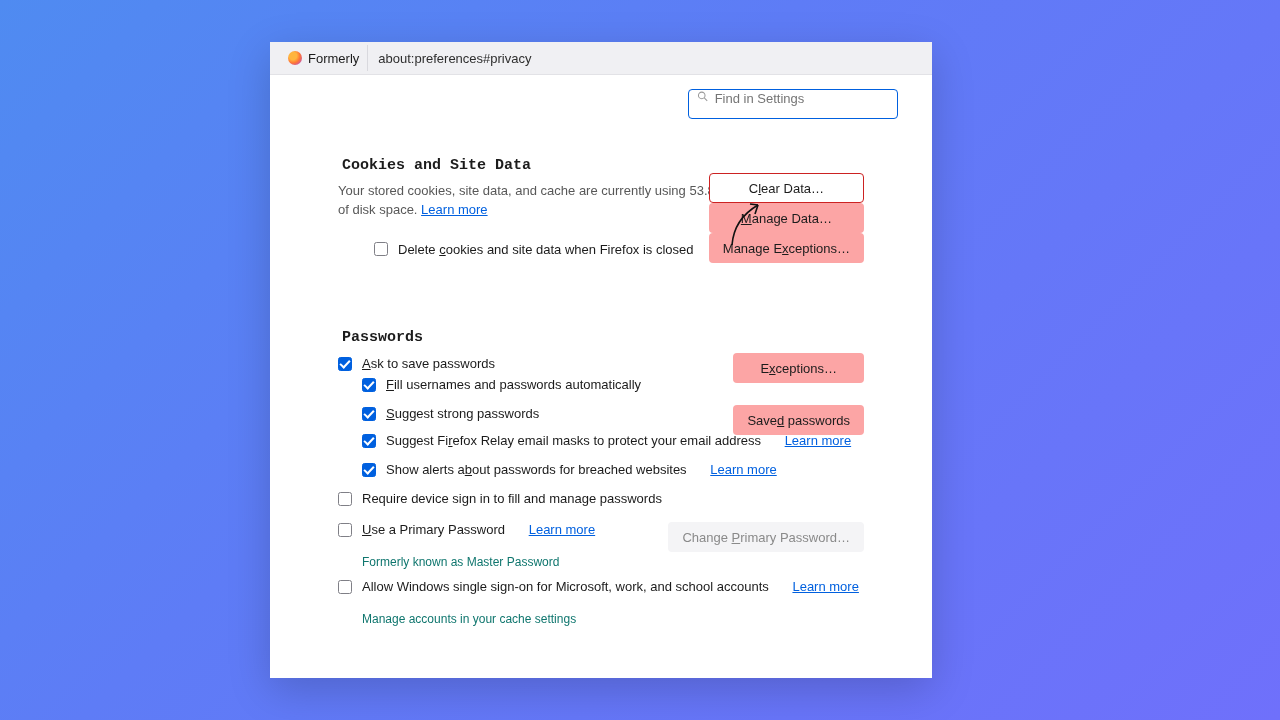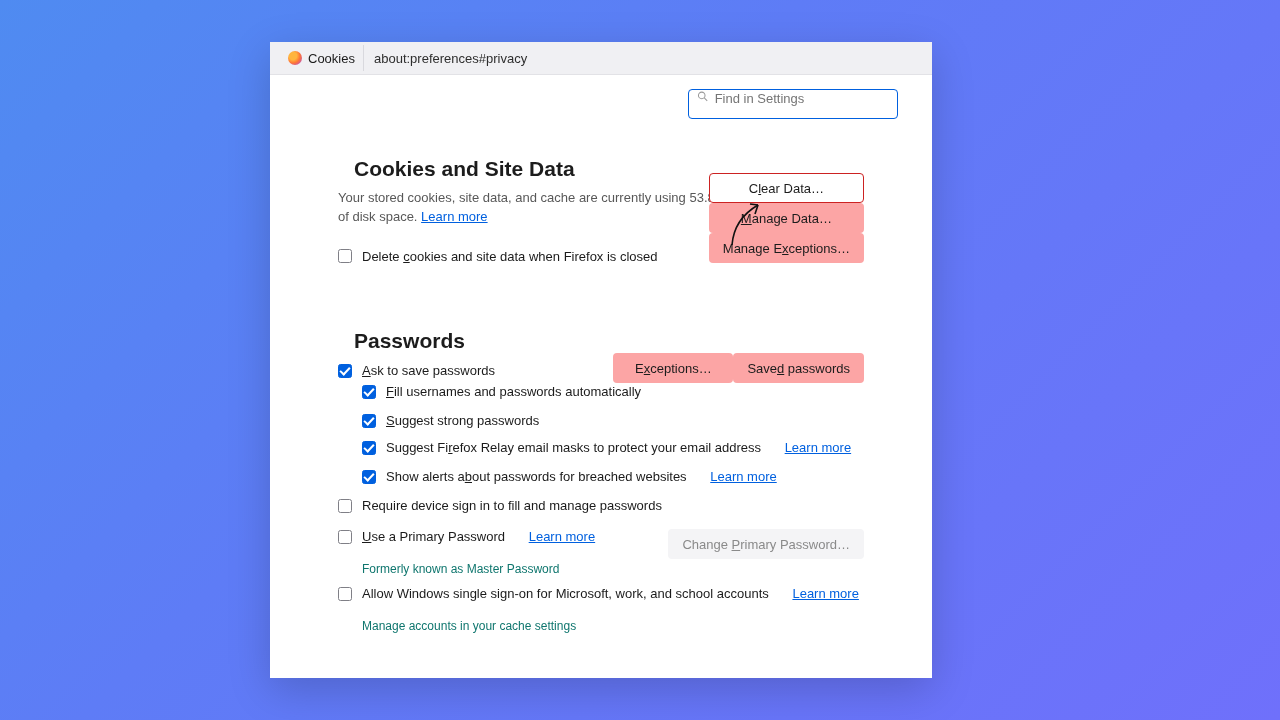--- a/index.html
+++ b/index.html
@@ -79,24 +79,25 @@
     outline: none;
     font-size: 13px;
     width: 100%;
     color: #555;
   }
   .section {
     margin: 0 34px 0 34px;
     position: relative;
   }
   h2 {
-    font-size: 21px;
+    font-size: 15px;
     font-weight: 600;
     color: #1c1c1c;
-    margin: 0 0 8px 16px;
+    margin: 0 0 8px 4px;
+    font-family: Liberation Mono, monospace;
   }
   .desc {
     font-size: 13px;
     color: #585858;
     line-height: 1.45;
     max-width: 400px;
   }
   a.link {
     color: #0060df;
     text-decoration: underline;
@@ -187,21 +188,21 @@
 </style>
 </head>
 <body>
 
 <div class="bg">
   <div class="window">
 
     <div class="titlebar">
       <div class="tab">
         <span class="ff-icon"></span>
-        <span>Cookies</span>
+        <span>Formerly</span>
       </div>
       <div class="addr">about:preferences#privacy</div>
     </div>
 
     <div class="content">
 
       <div class="search-wrap">
         <div class="search">
           <svg width="13" height="13" viewBox="0 0 16 16">
             <circle cx="6.5" cy="6.5" r="4.5" fill="none" stroke="#555" stroke-width="1.4"></circle>
@@ -210,21 +211,21 @@
           <input type="text" placeholder="Find in Settings" style="">
         </div>
       </div>
 
       <div class="section" style="min-height:120px;">
         <h2>Cookies and Site Data</h2>
         <div class="desc">
           <span>Your stored cookies, site data, and cache are currently using 53.8 MB of disk space. </span><a class="link">Learn more</a>
         </div>
 
-        <div class="row" style="margin-top:22px;">
+        <div class="row" style="margin-top:22px;margin-left:36px;">
           <span class="chk"></span>
           <span>Delete <span class="under">c</span>ookies and site data when Firefox is closed</span>
         </div>
 
         <div class="btn-col" style="top:16px;">
           <button class="btn highlight">
               <span>C<span class="under">l</span>ear Data…</span>
             </button>
           <button class="btn">
               <span><span class="under">M</span>anage Data…</span>
@@ -236,21 +237,21 @@
       </div>
 
       <svg class="arrow" width="42" height="52" viewBox="0 0 42 52">
         <path d="M4 48 Q 6 22 30 8" fill="none" stroke="#111" stroke-width="1.6"></path>
         <path d="M30 8 L22 7 M30 8 L27 17" fill="none" stroke="#111" stroke-width="1.6"></path>
       </svg>
 
       <div class="sect2" style="margin-top:52px; position:relative;">
         <h2>Passwords</h2>
 
-        <div style="position:absolute; right:0; top:24px; display:flex; flex-direction:row; gap:0;">
+        <div style="position:absolute; right:0; top:24px; display:flex; flex-direction:column; gap:22px;">
           <button class="btn">
               <span>E<span class="under">x</span>ceptions…</span>
             </button>
           <button class="btn">
               <span>Save<span class="under">d</span> passwords</span>
             </button>
         </div>
 
         <div class="row" style="margin-top:10px;">
           <span class="chk checked"></span>

